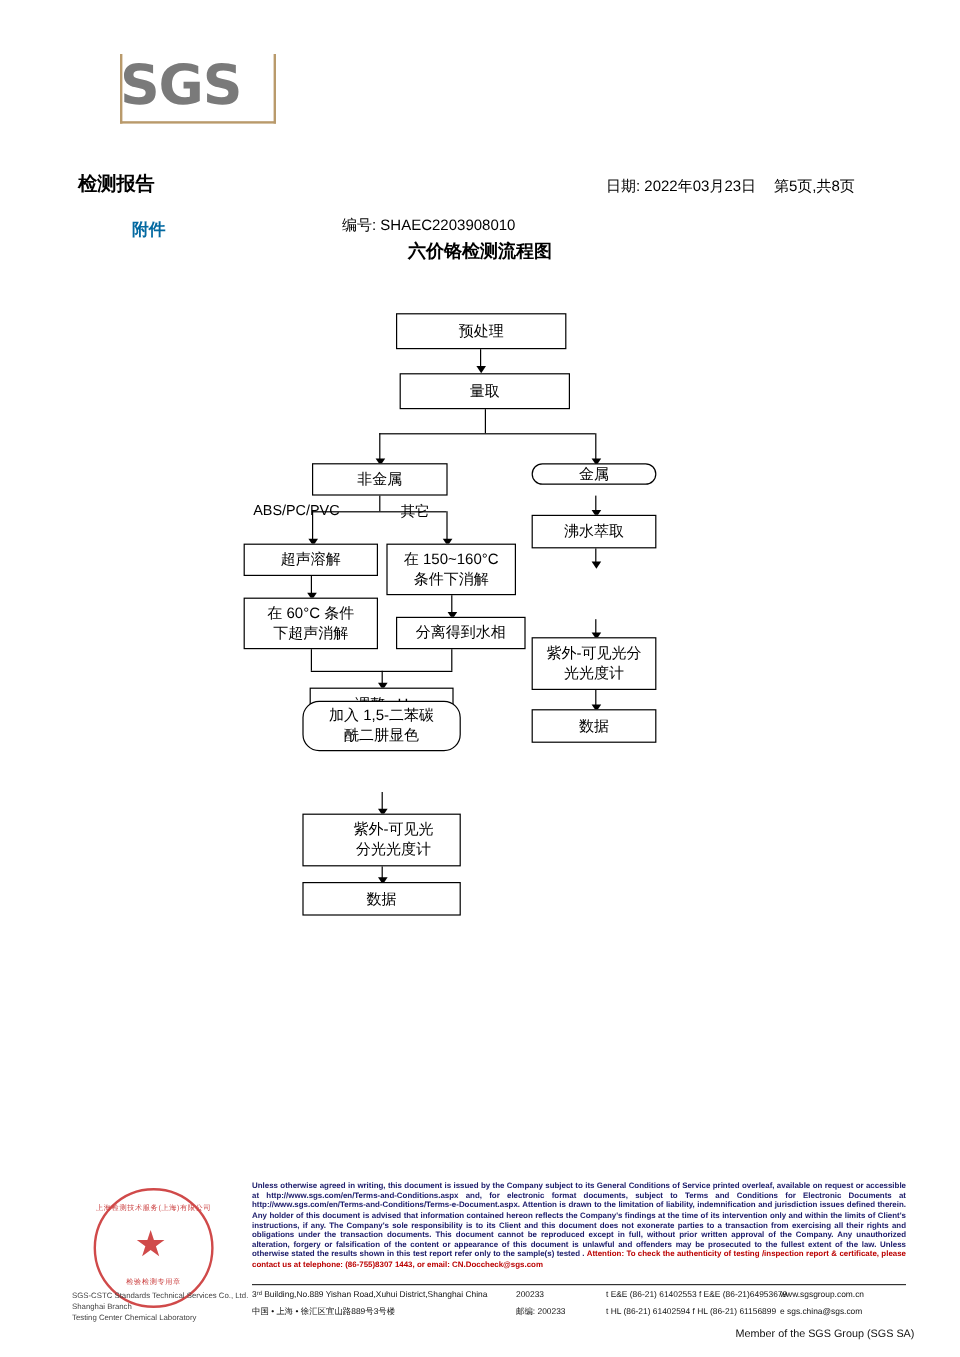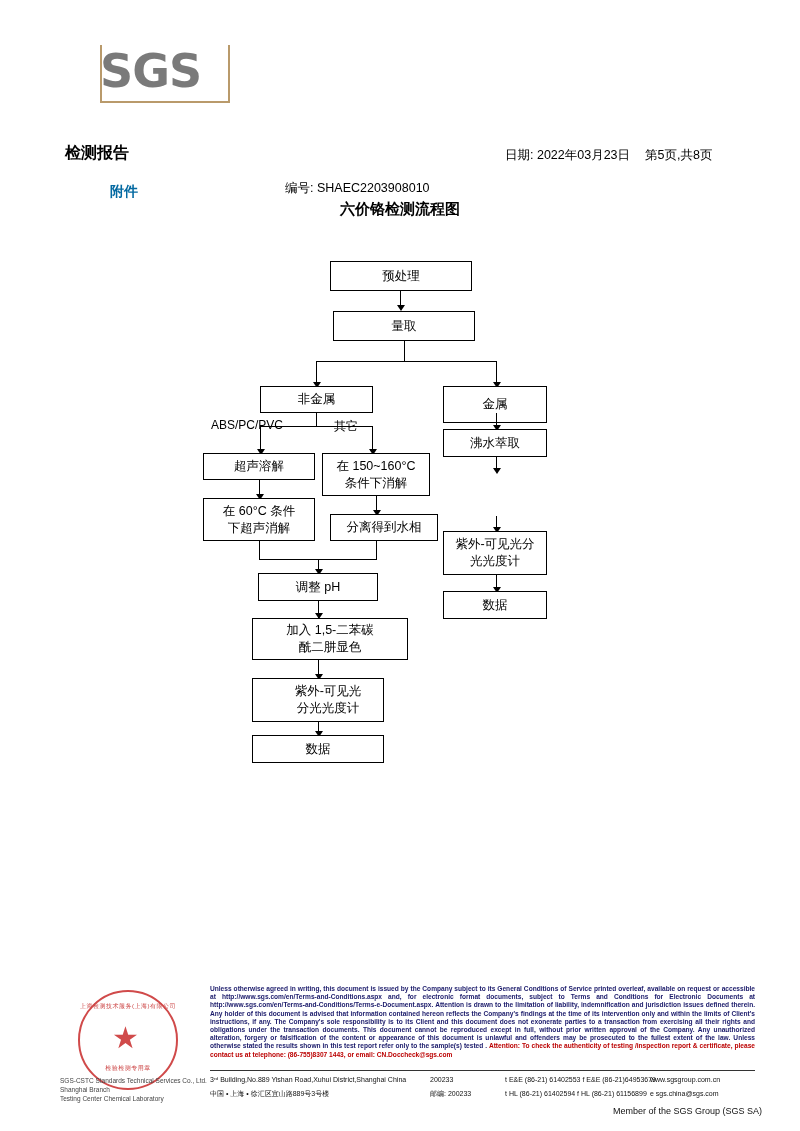--- a/index.html
+++ b/index.html
@@ -273,21 +273,21 @@
     <div class="ln ln-v" style="left:404px; top:341px; height:20px;"></div>
 
     <div class="ln ln-h" style="left:316px; top:361px; width:180px;"></div>
     <div class="ln ln-v" style="left:316px; top:361px; height:25px;"></div>
     <div class="arrow" style="left:313px; top:382px;"></div>
     <div class="ln ln-v" style="left:496px; top:361px; height:25px;"></div>
     <div class="arrow" style="left:493px; top:382px;"></div>
 
     <div class="node" style="left:260px; top:386px; width:113px; height:27px;">非金属</div>
 
-    <div class="node" style="left:443px; top:386px; width:104px; height:37px;">金属</div>
+    <div class="node" style="left:443px; top:386px; width:104px; height:18px;border-radius:10px;">金属</div>
 
     <div class="ln ln-v" style="left:316px; top:413px; height:13px;"></div>
     <div class="ln ln-h" style="left:260px; top:426px; width:112px;"></div>
     <div class="ln ln-v" style="left:260px; top:426px; height:27px;"></div>
     <div class="arrow" style="left:257px; top:449px;"></div>
     <div class="ln ln-v" style="left:372px; top:426px; height:27px;"></div>
     <div class="arrow" style="left:369px; top:449px;"></div>
 
     <div class="edge-label" style="left:211px; top:418px;">ABS/PC/PVC</div>
     <div class="edge-label" style="left:334px; top:418px;">其它</div>
@@ -313,21 +313,21 @@
     <div class="ln ln-v" style="left:259px; top:541px; height:18px;"></div>
     <div class="ln ln-v" style="left:376px; top:541px; height:18px;"></div>
     <div class="ln ln-h" style="left:259px; top:559px; width:118px;"></div>
     <div class="ln ln-v" style="left:318px; top:559px; height:14px;"></div>
     <div class="arrow" style="left:315px; top:569px;"></div>
 
     <div class="node" style="left:258px; top:573px; width:120px; height:28px;">调整 pH</div>
     <div class="ln ln-v" style="left:318px; top:601px; height:17px;"></div>
     <div class="arrow" style="left:315px; top:613px;"></div>
 
-    <div class="node" style="left:252px; top:618px; width:156px; height:42px;">
+    <div class="node" style="left:252px; top:584px; width:132px; height:42px;border-radius:14px;">
       <span style="white-space:pre-line;">加入 1,5-二苯碳
 酰二肼显色</span>
     </div>
     <div class="ln ln-v" style="left:318px; top:660px; height:18px;"></div>
     <div class="arrow" style="left:315px; top:674px;"></div>
 
     <div class="node" style="left:252px; top:678px; width:132px; height:44px;">
       <span style="white-space:pre-line;margin-left:20px;">紫外-可见光
 分光光度计</span>
     </div>

